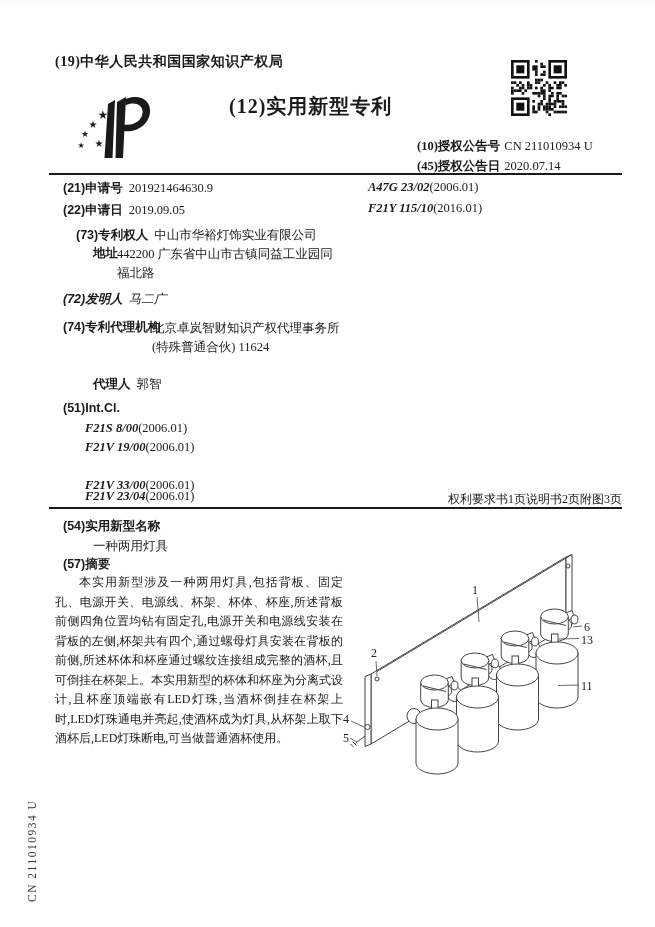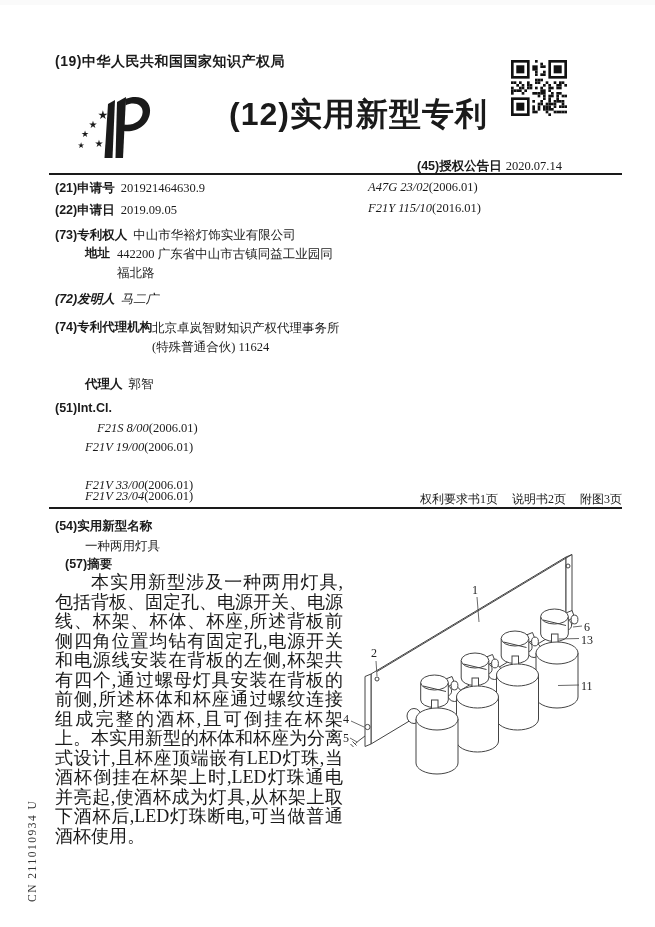--- a/index.html
+++ b/index.html
@@ -4,38 +4,38 @@
 <style>
   html,body{margin:0;padding:0;}
   body{background:#e8e8e8;}
   .page{
     position:relative;width:655px;height:927px;margin:0 auto;
     background:#ffffff;overflow:hidden;
     font-family:"Liberation Serif","DejaVu Serif",serif;
     color:#1a1a1a;border-top:5px solid #fafafa;
   }
   .abs{position:absolute;}
-  .b{font-family:Liberation Sans, sans-serif;font-weight:700;}
+  .b{font-family:Liberation Serif, serif;font-weight:700;}
   .office{left:55px;top:48px;font-size:14px;letter-spacing:.5px;}
-  .doctype{left:229px;top:88px;font-size:32px;letter-spacing:1px;}
+  .doctype{left:229px;top:88px;font-size:20px;letter-spacing:1px;}
   .publine{font-size:12.5px;white-space:nowrap;}
   .publine .val{font-weight:400;font-family:"Liberation Serif",serif;margin-left:4px;}
   .rule{left:49px;width:573px;height:2px;background:#1a1a1a;}
-  .row{position:absolute;font-size:12.5px;white-space:nowrap;}
+  .row{position:absolute;font-size:12.5px;white-space:nowrap;margin-left:8px;}
   .row .lab{font-family:"Liberation Sans","DejaVu Sans",sans-serif;font-weight:700;font-size:12.5px;}
   .row .val{margin-left:6px;}
   .wrapbox{position:absolute;font-size:12.5px;line-height:18.5px;white-space:normal;}
   .ipc{font-size:12.5px;position:absolute;white-space:nowrap;}
-  .ipc .code{font-style:italic;font-weight:400;font-family:"Liberation Serif",serif;}
+  .ipc .code{font-style:italic;font-weight:700;font-family:"Liberation Serif",serif;}
   .ipc .ver{font-style:normal;}
   .pages{position:absolute;left:300px;top:486px;width:322px;text-align:right;font-size:12px;}
-  .pages span{margin-left:14px;}
+  .pages span{}
   .abstract{
     position:absolute;left:55px;top:568px;width:288px;
-    font-size:18px;line-height:19.5px;text-align:justify;text-indent:2em;
+    font-size:12px;line-height:19.5px;text-align:justify;text-indent:2em;
   }
   .sidecode{
     position:absolute;left:26px;top:897px;font-size:11.5px;color:#333;
     letter-spacing:1.5px;transform:rotate(-90deg);transform-origin:0 0;
     white-space:nowrap;font-family:"Liberation Serif",serif;
   }
   svg text{font-family:"Liberation Serif","DejaVu Serif",serif;}
 </style>
 </head>
 <body>
@@ -183,33 +183,36 @@
       <rect x="5.2" y="5.2" width="7.9" height="7.9"></rect>
       <rect x="36.7" y="0" width="18.3" height="18.3"></rect>
       <rect x="39.3" y="2.6" width="13.1" height="13.1" fill="#fff"></rect>
       <rect x="41.9" y="5.2" width="7.9" height="7.9"></rect>
       <rect x="0" y="36.7" width="18.3" height="18.3"></rect>
       <rect x="2.6" y="39.3" width="13.1" height="13.1" fill="#fff"></rect>
       <rect x="5.2" y="41.9" width="7.9" height="7.9"></rect>
     </g>
   </svg>
 
+  <div class="abs publine" style="left:417px;top:133px;">
+    <span class="b">(10)授权公告号</span><span class="val">CN 211010934 U</span>
+  </div>
   <div class="abs publine" style="left:417px;top:153px;">
     <span class="b">(45)授权公告日</span><span class="val">2020.07.14</span>
   </div>
 
   <div class="abs rule" style="top:168px;"></div>
 
   <div class="row" style="left:55px;top:175px;">
     <span class="lab">(21)申请号</span><span class="val">201921464630.9</span>
   </div>
   <div class="row" style="left:55px;top:197px;">
     <span class="lab">(22)申请日</span><span class="val">2019.09.05</span>
   </div>
-  <div class="row" style="left:55px;top:222px;text-align:right;">
+  <div class="row" style="left:68px;top:222px;text-align:right;">
     <span class="lab">(73)专利权人</span><span class="val">中山市华裕灯饰实业有限公司</span>
   </div>
   <div class="row" style="left:85px;top:240px;">
     <span class="lab">地址</span>
   </div>
   <div class="wrapbox" style="left:117px;top:240px;width:226px;">442200 广东省中山市古镇同益工业园同福北路</div>
 
   <div class="row" style="left:55px;top:286px;font-style:italic;">
     <span class="lab">(72)发明人</span><span class="val">马二广</span>
   </div>
@@ -218,21 +221,21 @@
     <span class="lab">(74)专利代理机构</span>
   </div>
   <div class="wrapbox" style="left:152px;top:314px;width:192px;">北京卓岚智财知识产权代理事务所(特殊普通合伙) 11624</div>
   <div class="row" style="left:85px;top:371px;">
     <span class="lab">代理人</span><span class="val">郭智</span>
   </div>
 
   <div class="row" style="left:55px;top:396px;">
     <span class="lab">(51)Int.Cl.</span>
   </div>
-  <div class="ipc" style="left:85px;top:416px;margin-left:12px;">
+  <div class="ipc" style="left:85px;top:416px;">
     <span class="code">F21S 8/00</span><span class="ver">(2006.01)</span>
   </div>
   <div class="ipc" style="left:85px;top:435px;">
     <span class="code">F21V 19/00</span><span class="ver">(2006.01)</span>
   </div>
   <div class="ipc" style="left:85px;top:468px;margin-top:16px;">
     <span class="code">F21V 23/04</span><span class="ver">(2006.01)</span>
   </div>
   <div class="ipc" style="left:85px;top:473px;">
     <span class="code">F21V 33/00</span><span class="ver">(2006.01)</span>
@@ -250,21 +253,21 @@
   </div>
 
   <div class="abs rule" style="top:502px;"></div>
 
   <div class="row" style="left:55px;top:513px;">
     <span class="lab">(54)实用新型名称</span>
   </div>
   <div class="row" style="left:85px;top:533px;">
     <span>一种两用灯具</span>
   </div>
-  <div class="row" style="left:65px;top:551px;">
+  <div class="row" style="left:55px;top:551px;">
     <span class="lab">(57)摘要</span>
   </div>
   <div class="abstract">本实用新型涉及一种两用灯具,包括背板、固定孔、电源开关、电源线、杯架、杯体、杯座,所述背板前侧四角位置均钻有固定孔,电源开关和电源线安装在背板的左侧,杯架共有四个,通过螺母灯具安装在背板的前侧,所述杯体和杯座通过螺纹连接组成完整的酒杯,且可倒挂在杯架上。本实用新型的杯体和杯座为分离式设计,且杯座顶端嵌有LED灯珠,当酒杯倒挂在杯架上时,LED灯珠通电并亮起,使酒杯成为灯具,从杯架上取下酒杯后,LED灯珠断电,可当做普通酒杯使用。</div>
 
   <svg class="abs" style="left:335px;top:545px;" width="312" height="276" viewBox="335 545 312 276">
     <g fill="none" stroke="#444" stroke-width="1">
 
       <g>
         <polygon points="371,669 566,552 566,622 371,739" fill="#fff"></polygon>
         <polygon points="371,669 365,671.5 365,741.5 371,739" fill="#fff"></polygon>

